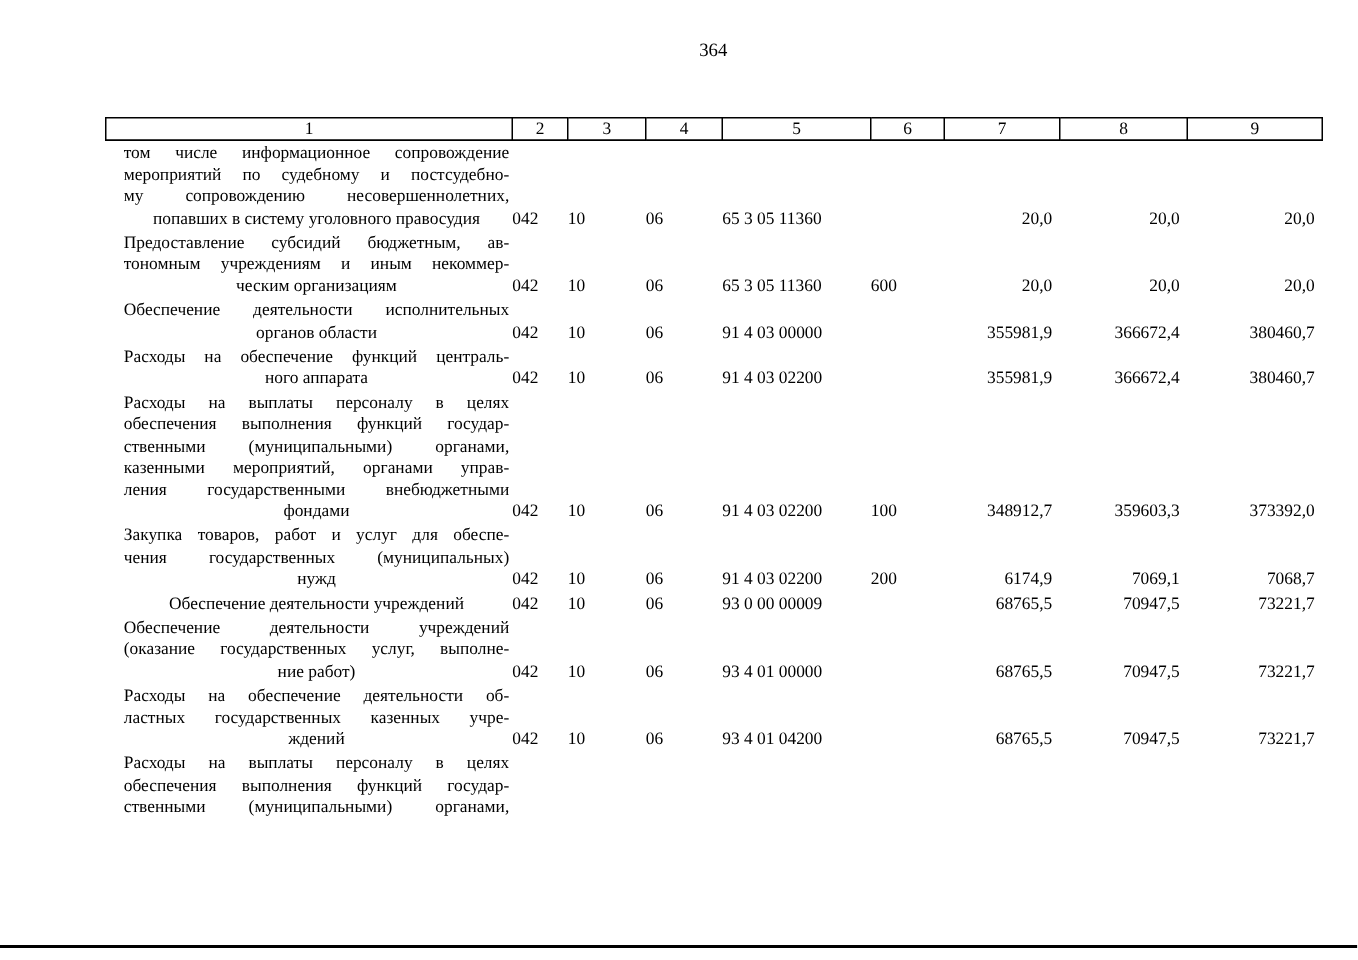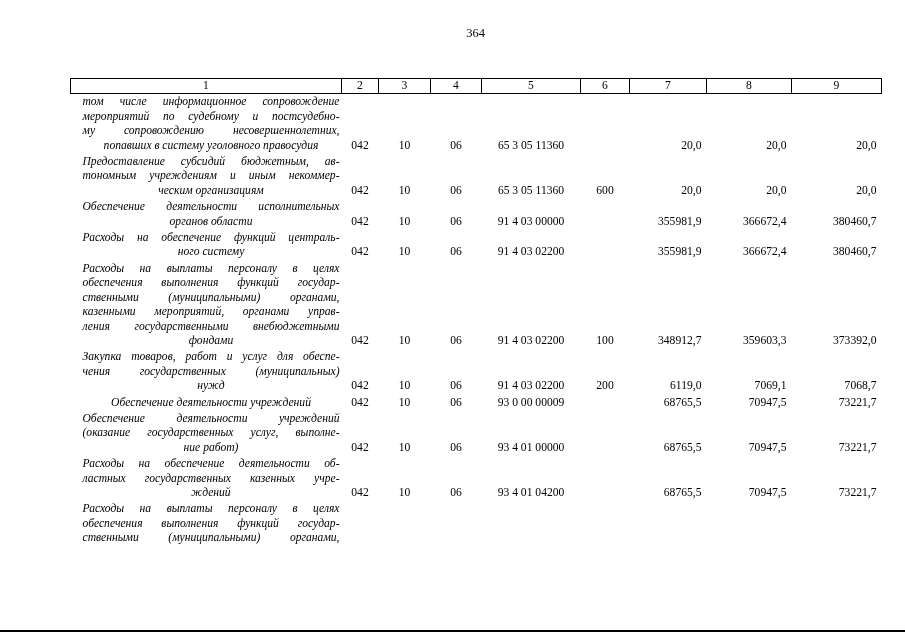--- a/index.html
+++ b/index.html
@@ -37,24 +37,24 @@
     height: 15px;
     padding: 0;
     text-align: center;
     vertical-align: middle;
   }
   tbody td {
     vertical-align: bottom;
     padding: 1px 0;
     font-size: 11.6px;
   }
-  td.desc { padding-left: 12px; padding-right: 2px; font-style: italic; }
+  td.desc { padding-left: 12px; padding-right: 2px; }
   td.desc .jline { text-align: justify; text-align-last: justify; }
   td.desc .lline { text-align: center; }
-  td.ctr { text-align: center; }
+  td.ctr { }
   td.amt { text-align: right; padding-right: 5px; }
   .bottom-rule {
     position: absolute;
     left: 0; top: 630px;
     width: 905px; height: 1.5px;
     background: #000;
   }
 </style>
 </head>
 <body>
@@ -129,21 +129,21 @@
           <td class="ctr">06</td>
           <td class="ctr">91 4 03 00000</td>
           <td class="ctr"></td>
           <td class="amt">355981,9</td>
           <td class="amt">366672,4</td>
           <td class="amt">380460,7</td>
         </tr>
         <tr>
           <td class="desc">
             <div class="jline">Расходы на обеспечение функций централь-</div>
-            <div class="lline">ного систему</div>
+            <div class="lline">ного аппарата</div>
           </td>
           <td class="ctr">042</td>
           <td class="ctr">10</td>
           <td class="ctr">06</td>
           <td class="ctr">91 4 03 02200</td>
           <td class="ctr"></td>
           <td class="amt">355981,9</td>
           <td class="amt">366672,4</td>
           <td class="amt">380460,7</td>
         </tr>
@@ -169,21 +169,21 @@
           <td class="desc">
             <div class="jline">Закупка товаров, работ и услуг для обеспе-</div>
             <div class="jline">чения государственных (муниципальных)</div>
             <div class="lline">нужд</div>
           </td>
           <td class="ctr">042</td>
           <td class="ctr">10</td>
           <td class="ctr">06</td>
           <td class="ctr">91 4 03 02200</td>
           <td class="ctr">200</td>
-          <td class="amt">6119,0</td>
+          <td class="amt">6174,9</td>
           <td class="amt">7069,1</td>
           <td class="amt">7068,7</td>
         </tr>
         <tr>
           <td class="desc">
             <div class="lline">Обеспечение деятельности учреждений</div>
           </td>
           <td class="ctr">042</td>
           <td class="ctr">10</td>
           <td class="ctr">06</td>

